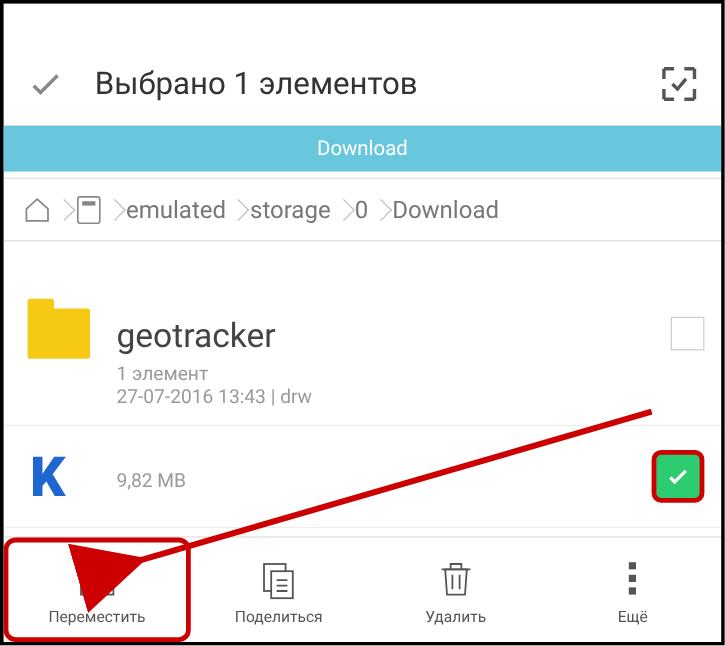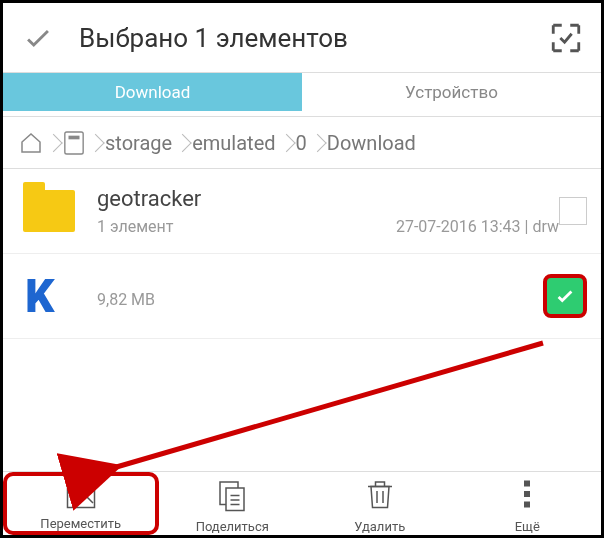--- a/index.html
+++ b/index.html
@@ -1,41 +1,41 @@
 <!DOCTYPE html>
 <html><head>
 <meta charset="utf-8">
 <style>
 * { box-sizing: border-box; margin: 0; padding: 0; font-family: -apple-system, Roboto, Arial, sans-serif; }
 html, body { width: 604px; height: 538px; background: #fff; }
 .frame { width: 604px; height: 538px; border: 3px solid #000; background: #fff; position: relative; display: flex; flex-direction: column; overflow: hidden; }
 
-.header { height: 70px; display: flex; align-items: center; padding: 0 18px; border-bottom: 1px solid #ddd; }
+.header { height: 70px; display: flex; align-items: center; padding: 0 18px; border-bottom: 1px solid #ddd; margin-top: 32px; }
 .header .title { flex: 1; text-align: left; padding-left: 24px; font-size: 26px; color: #333; }
 
 .tabs { height: 44px; display: flex; border-bottom: 1px solid #ddd; }
 .tab { flex: 1; display: flex; align-items: center; justify-content: center; font-size: 17px; color: #888; height: 38px; }
 .tab.active { background: #69c7dd; color: #fff; }
 
 .breadcrumb { height: 52px; display: flex; align-items: center; padding: 0 6px; border-bottom: 1px solid #ddd; font-size: 20px; color: #777; }
 .crumb { padding: 0 10px; position: relative; white-space: nowrap; display: flex; align-items: center; }
 .crumb:not(:last-child)::after { content: ""; position: absolute; right: -7px; top: 50%; width: 12px; height: 12px; border-top: 1px solid #bbb; border-right: 1px solid #bbb; transform: translateY(-50%) rotate(45deg); }
 
 .item { display: flex; align-items: center; padding: 14px 14px 14px 18px; border-bottom: 1px solid #eee; }
 .item .icon { width: 56px; height: 56px; flex-shrink: 0; display: flex; align-items: center; justify-content: center; }
 .item .info { flex: 1; padding-left: 20px; min-width: 0; }
-.item .name { font-size: 22px; color: #444; }
-.item .meta { display: flex; justify-content: space-between; font-size: 16px; color: #999; margin-top: 6px; }
+.item .name { font-size: 28px; color: #444; margin-top: 48px; }
+.item .meta { display: flex; justify-content: space-between; font-size: 16px; color: #999; margin-top: 6px; flex-direction: column; }
 .item .chk { width: 28px; height: 28px; border: 1px solid #ccc; flex-shrink: 0; }
 .item .chk.selected { background: #2ecc71; border: 4px solid #c00; border-radius: 8px; width: 44px; height: 44px; display: flex; align-items: center; justify-content: center; position: relative; }
 
 .folder-glyph { width: 52px; height: 42px; background: #f6c914; border-radius: 2px; position: relative; }
 .folder-glyph::before { content: ""; position: absolute; top: -8px; left: 0; width: 22px; height: 10px; background: #f6c914; border-radius: 2px 2px 0 0; }
 
-.toolbar { margin-top: auto; height: 64px; display: flex; border-top: 1px solid #ddd; }
+.toolbar { margin-top: auto; height: 88px; display: flex; border-top: 1px solid #ddd; }
 .tool { flex: 1; display: flex; flex-direction: column; align-items: center; justify-content: center; font-size: 13px; color: #555; }
 .tool .ticon { height: 42px; display: flex; align-items: center; justify-content: center; margin-bottom: 4px; }
 
 .tool.highlight { border: 4px solid #c00; border-radius: 10px; }
 
 .arrow { position: absolute; pointer-events: none; }
 </style>
 </head>
 <body>
 
@@ -47,37 +47,36 @@
       </svg>
     <div class="title">Выбрано 1 элементов</div>
     <svg width="34" height="34" viewBox="0 0 24 24">
       <path d="M3 3h6M15 3h6M21 3v6M21 15v6M21 21h-6M9 21H3M3 21v-6M3 9V3" stroke="#555" stroke-width="2" fill="none"></path>
       <path d="M8 12l3 3 5-6" stroke="#555" stroke-width="2" fill="none"></path>
     </svg>
   </div>
 
   <div class="tabs">
     <div class="tab active">Download</div>
-    <div class="tab">Устройство</div>
   </div>
 
   <div class="breadcrumb">
     <div class="crumb">
       <svg width="24" height="24" viewBox="0 0 24 24">
           <path d="M3 11l9-8 9 8v10H3z" stroke="#888" stroke-width="1.5" fill="none"></path>
         </svg>
     </div>
     <div class="crumb">
       <svg width="22" height="26" viewBox="0 0 24 28">
           <rect x="2" y="2" width="20" height="24" rx="2" stroke="#888" stroke-width="1.5" fill="none"></rect>
           <rect x="6" y="6" width="12" height="4" fill="#888"></rect>
         </svg>
     </div>
+    <div class="crumb">emulated</div>
     <div class="crumb">storage</div>
-    <div class="crumb">emulated</div>
     <div class="crumb">0</div>
     <div class="crumb">Download</div>
   </div>
 
   <div class="item">
     <div class="icon">
         <div class="folder-glyph"></div>
       </div>
     <div class="info">
       <div class="name">geotracker</div>

